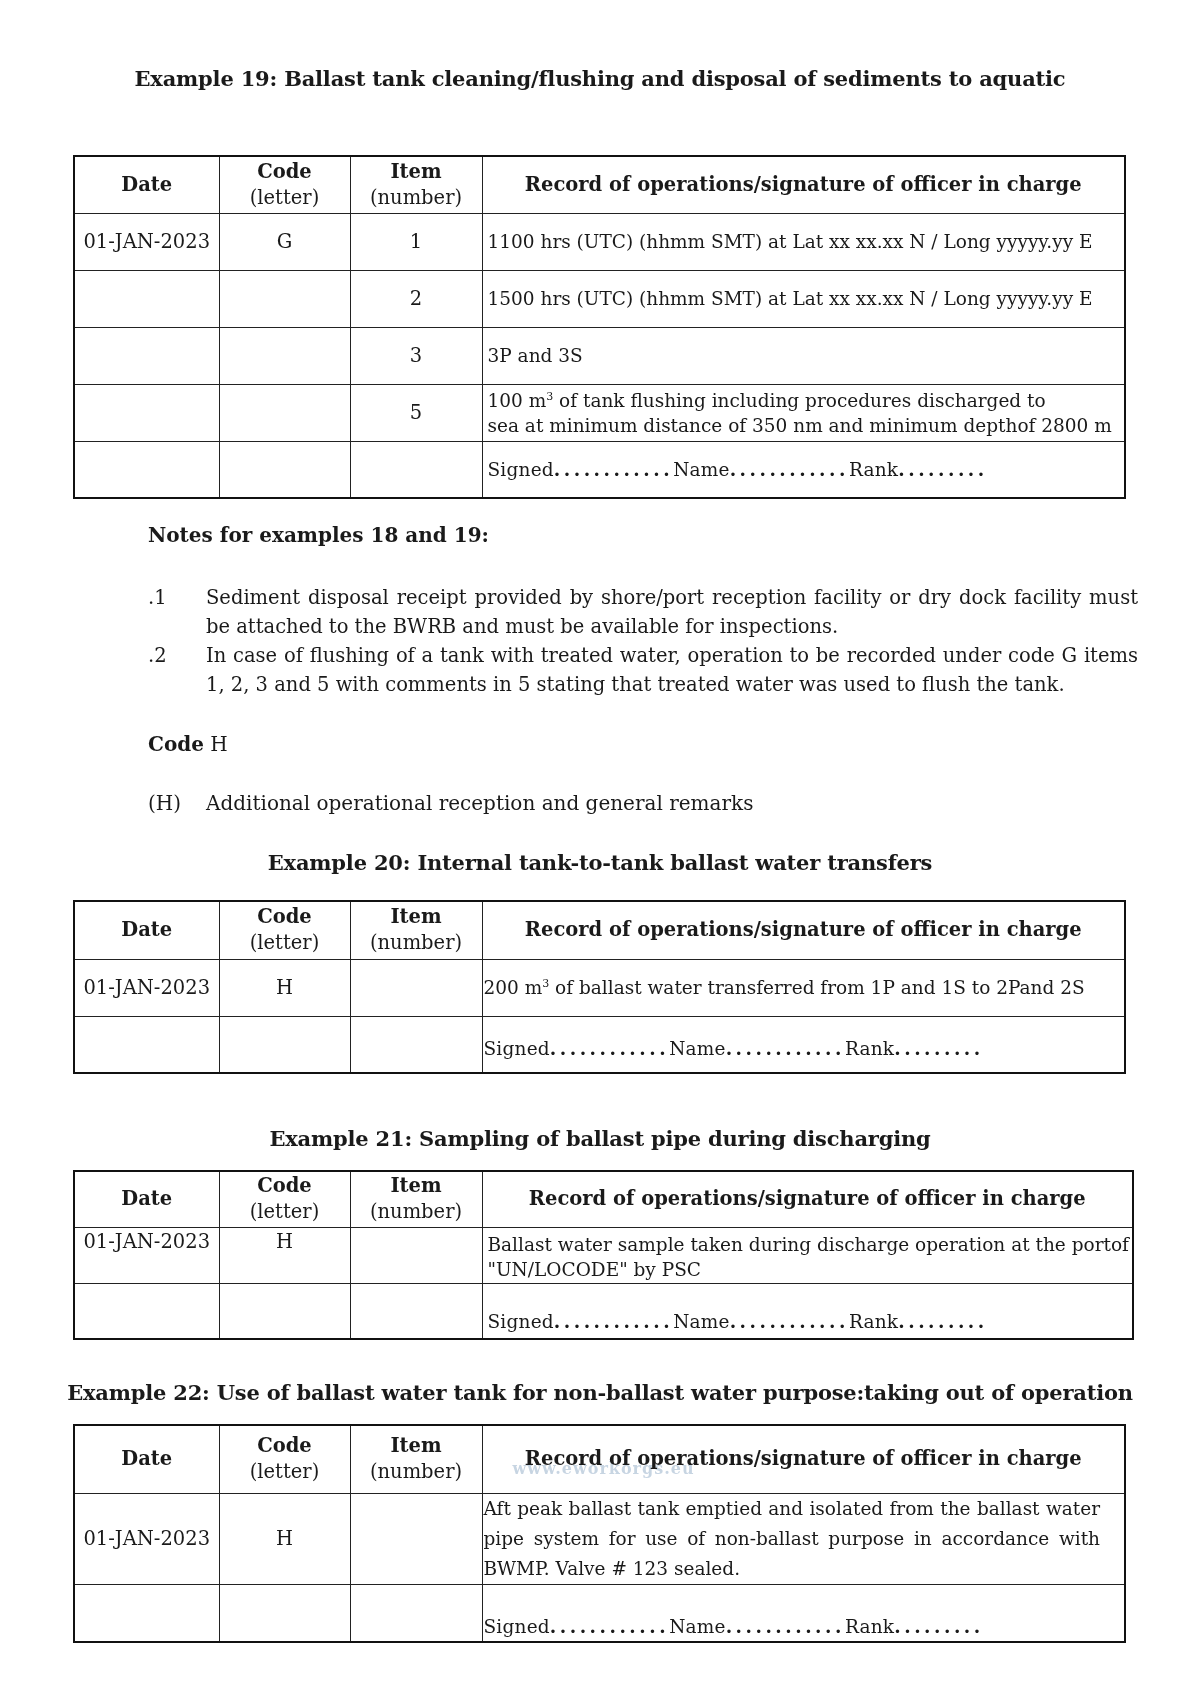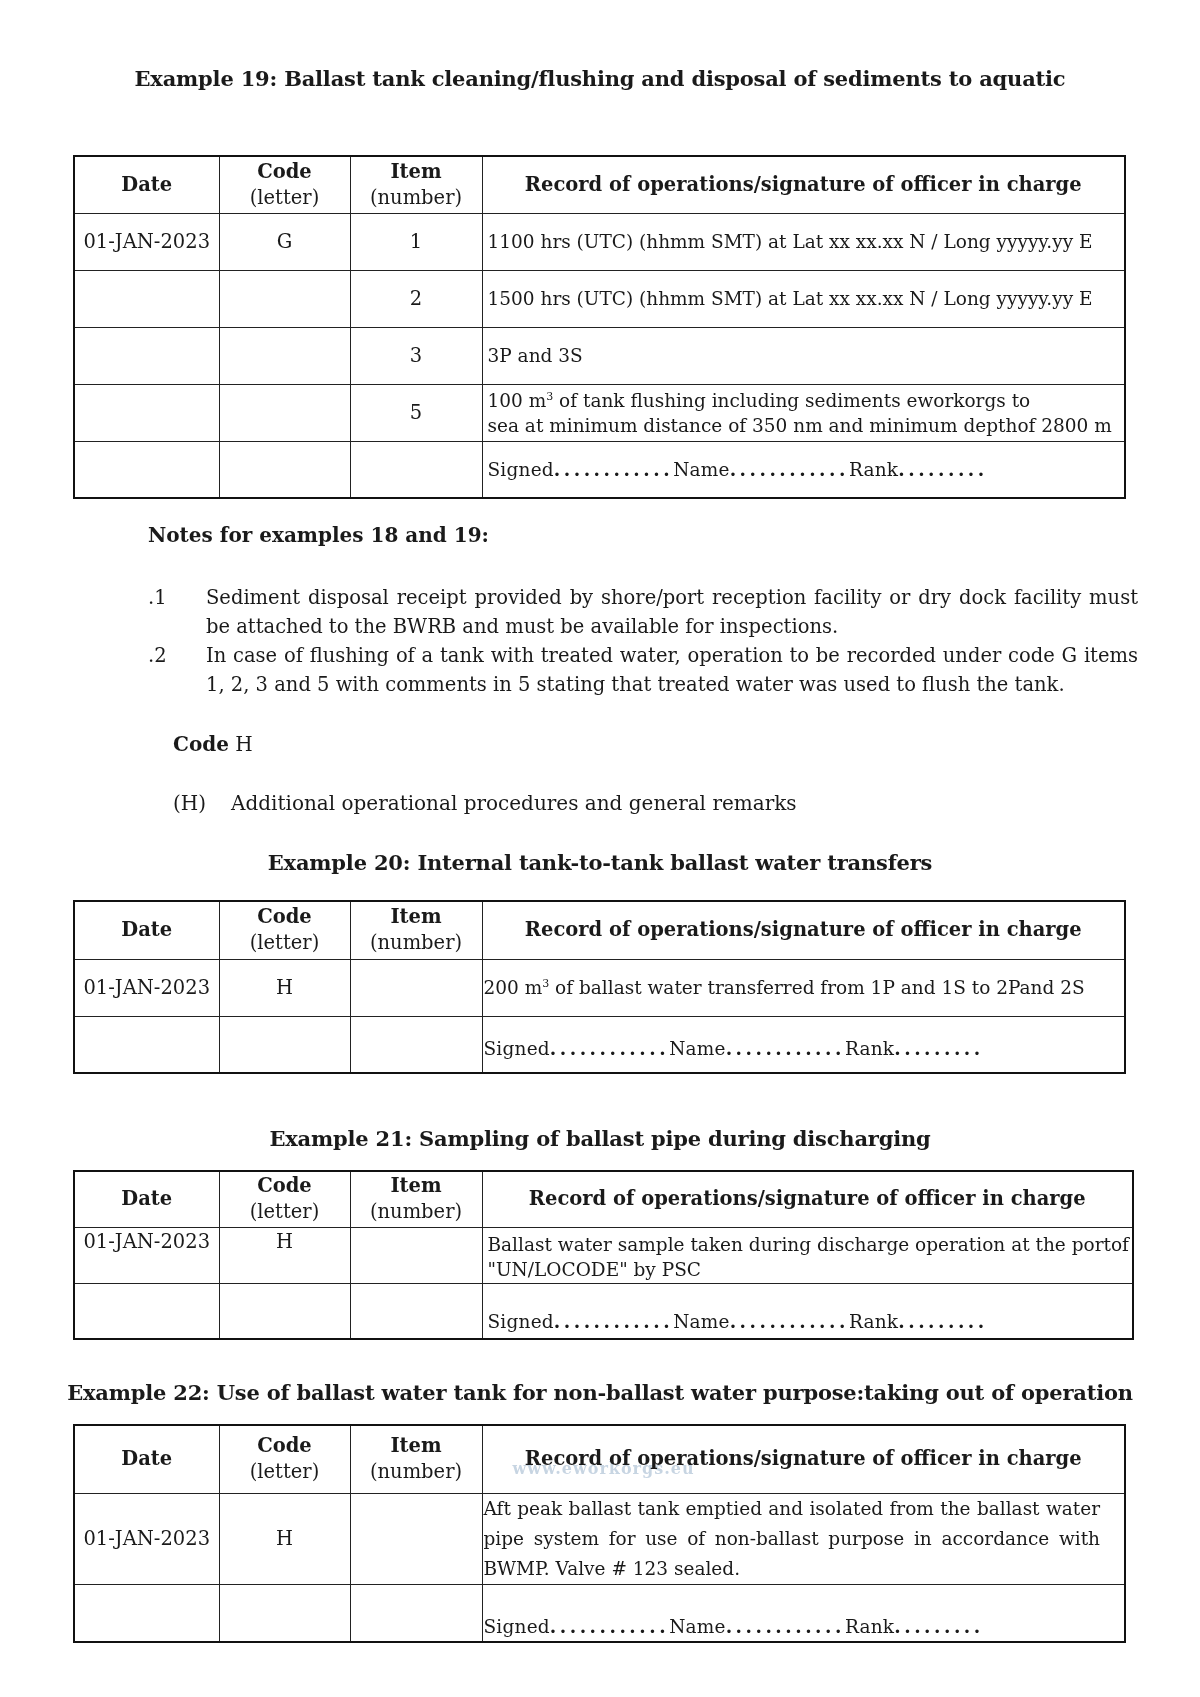--- a/index.html
+++ b/index.html
@@ -62,21 +62,20 @@
       font-size: 19.5px;
       line-height: 29px;
       display: flex;
     }
     .note .num { width: 58px; flex: 0 0 58px; }
     .note .txt { flex: 1; text-align: justify; }
     .plain-line {
       position: absolute;
       left: 148px;
       font-size: 20px;
-      margin-left: 25px;
     }
     .bold { font-weight: bold; }
     sup { font-size: 11px; vertical-align: 7px; line-height: 0; }
     .watermark {
       position: absolute;
       color: #9bb3cc;
       opacity: 0.55;
       font-weight: bold;
       font-size: 16px;
       letter-spacing: 1px;
@@ -125,21 +124,21 @@
     <td class="c-center"></td>
     <td class="c-center"></td>
     <td class="c-center">3</td>
     <td class="c-rec small">3P and 3S</td>
   </tr>
   <tr style="height:57px;">
     <td class="c-center"></td>
     <td class="c-center"></td>
     <td class="c-center">5</td>
     <td class="c-rec small">
-      <div><span>100 m</span><sup>3</sup><span> of tank flushing including sediments eworkorgs to</span></div>
+      <div><span>100 m</span><sup>3</sup><span> of tank flushing including procedures discharged to</span></div>
       <div>sea at minimum distance of 350 nm and minimum depthof 2800 m</div>
     </td>
   </tr>
   <tr style="height:57px;">
     <td></td>
     <td></td>
     <td></td>
     <td class="c-rec small sig"><span>Signed</span><span class="dots">............</span><span>Name</span><span class="dots">............</span><span>Rank</span><span class="dots">.........</span></td>
   </tr>
 </tbody>
@@ -154,21 +153,21 @@
 <div class="note" style="top:641px;">
   <span class="num">.2</span>
   <span class="txt">In case of flushing of a tank with treated water, operation to be recorded under code G items 1, 2, 3 and 5 with comments in 5 stating that treated water was used to flush the tank.</span>
 </div>
 
 <div class="plain-line" style="top:732px;">
   <span class="bold">Code</span><span> H</span>
 </div>
 <div class="plain-line" style="top:791px; display:flex;">
   <span style="width:58px; display:inline-block;">(H)</span>
-  <span>Additional operational procedures and general remarks</span>
+  <span>Additional operational reception and general remarks</span>
 </div>
 
 <div class="title" style="top:848px;">Example 20: Internal tank-to-tank ballast water transfers</div>
 
 <table class="rec" style="left:73px; top:900px; width:1053px;">
   <colgroup>
       <col style="width:145px">
       <col style="width:131px">
       <col style="width:132px">
       <col>

